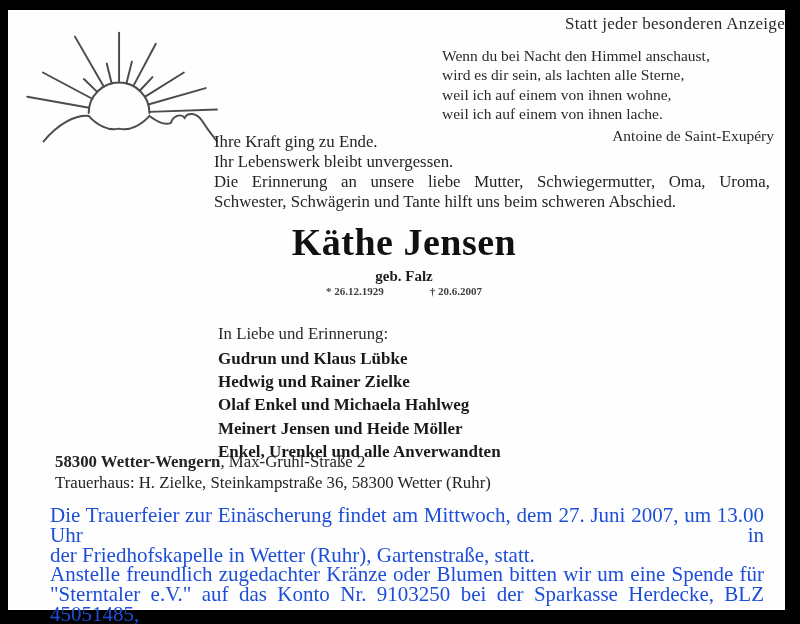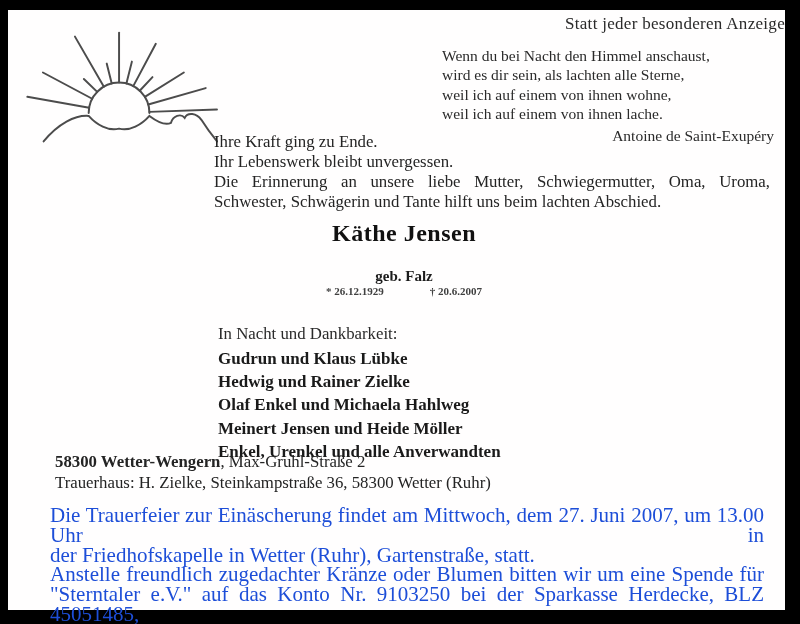--- a/index.html
+++ b/index.html
@@ -43,21 +43,21 @@
     left: 206px; top: 122px; width: 556px;
     font-size: 16.8px; line-height: 20px;
     color: #242424;
   }
 
   .just { text-align: justify; text-align-last: justify; }
 
   .name {
     left: 15px; right: 0; top: 210px;
     text-align: center;
-    font-size: 24px; font-weight: bold;
+    font-size: 38px; font-weight: bold;
     color: #111; letter-spacing: 0.5px;
   }
   .maiden {
     left: 15px; right: 0; top: 258px;
     text-align: center;
     font-size: 15px; font-weight: bold; color: #1c1c1c;
   }
   .dates {
     left: 15px; right: 0; top: 275px;
     text-align: center;
@@ -136,30 +136,30 @@
     <div>wird es dir sein, als lachten alle Sterne,</div>
     <div>weil ich auf einem von ihnen wohne,</div>
     <div>weil ich auf einem von ihnen lache.</div>
     <div class="attribution">Antoine de Saint-Exupéry</div>
   </div>
 
   <div class="abs intro">
     <div>Ihre Kraft ging zu Ende.</div>
     <div>Ihr Lebenswerk bleibt unvergessen.</div>
     <div class="just">Die Erinnerung an unsere liebe Mutter, Schwiegermutter, Oma, Uroma,</div>
-    <div>Schwester, Schwägerin und Tante hilft uns beim lachten Abschied.</div>
+    <div>Schwester, Schwägerin und Tante hilft uns beim schweren Abschied.</div>
   </div>
 
   <div class="abs name">Käthe Jensen</div>
   <div class="abs maiden">geb. Falz</div>
   <div class="abs dates">
     <span class="birth">* 26.12.1929</span><span>† 20.6.2007</span>
   </div>
 
-  <div class="abs mourners-heading">In Nacht und Dankbarkeit:</div>
+  <div class="abs mourners-heading">In Liebe und Erinnerung:</div>
 
   <div class="abs mourners">
     <div>Gudrun und Klaus Lübke</div>
     <div>Hedwig und Rainer Zielke</div>
     <div>Olaf Enkel und Michaela Hahlweg</div>
     <div>Meinert Jensen und Heide Möller</div>
     <div>Enkel, Urenkel und alle Anverwandten</div>
   </div>
 
   <div class="abs address">

